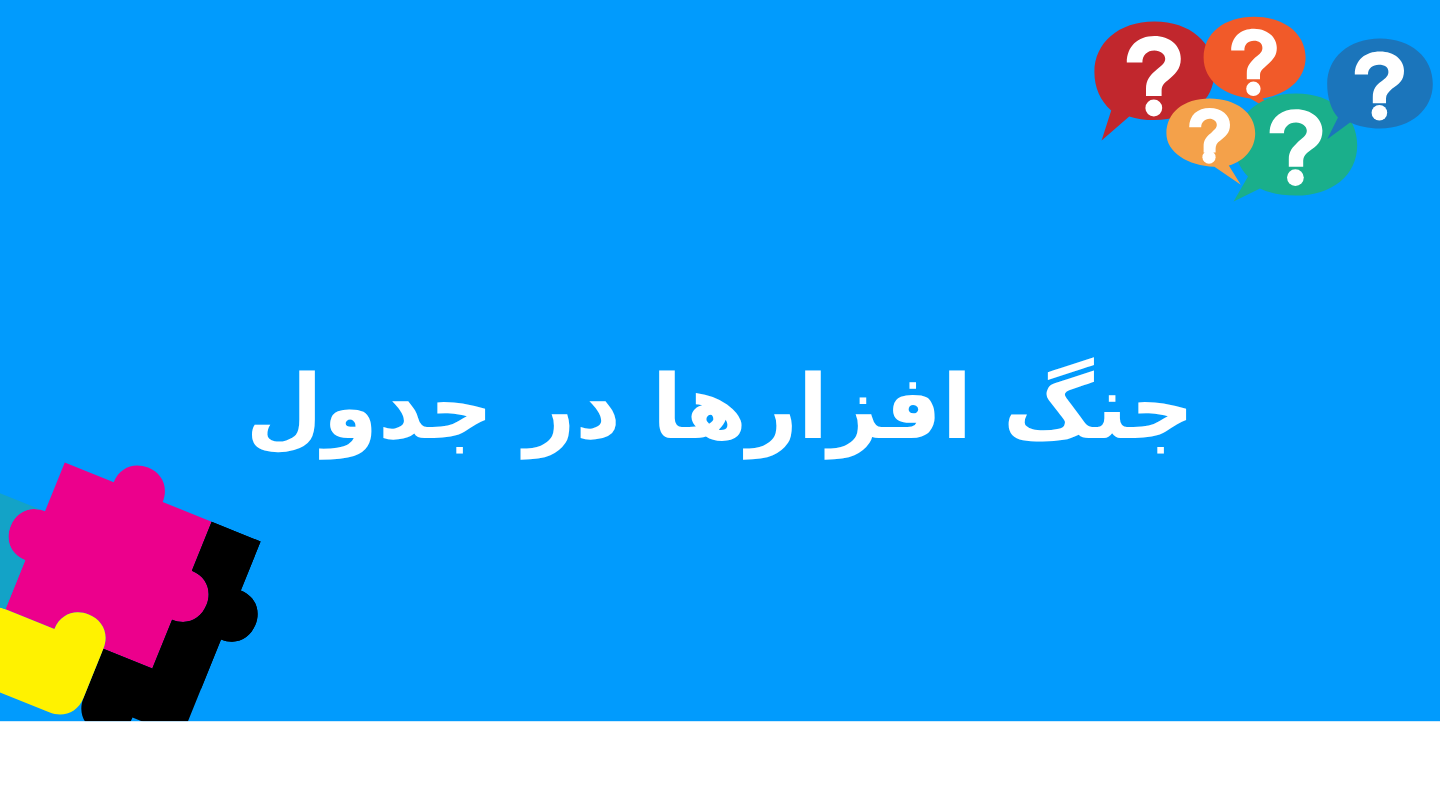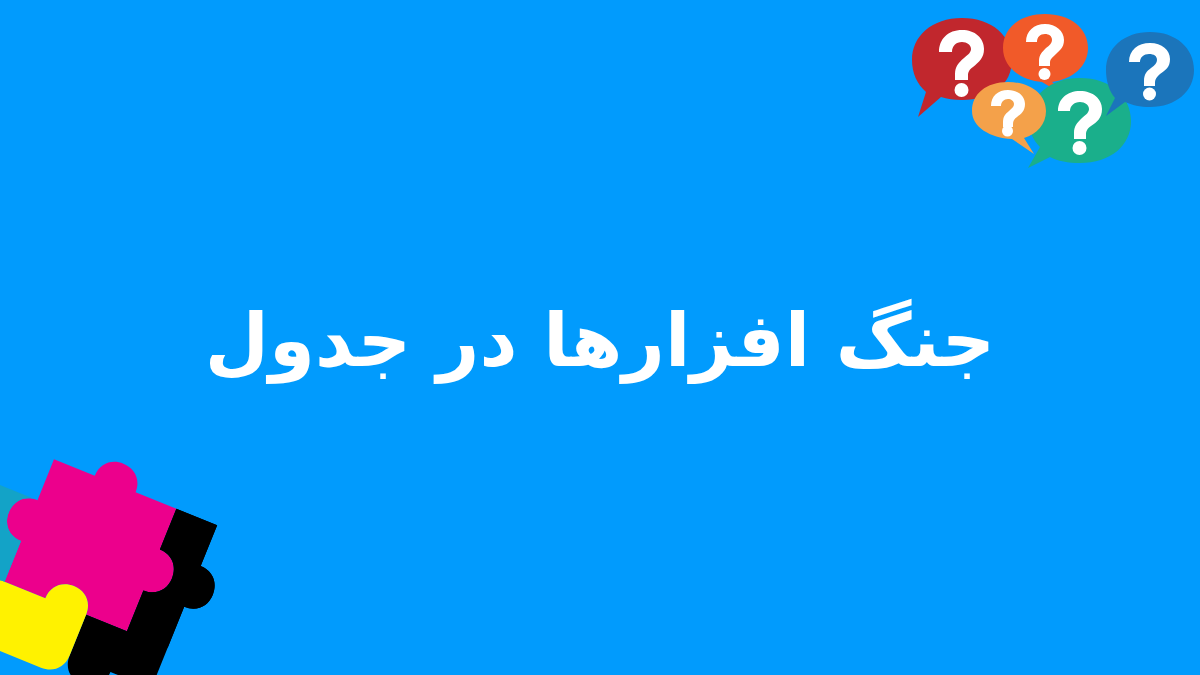--- a/index.html
+++ b/index.html
@@ -10,21 +10,21 @@
   body {
     width: 1200px;
     height: 675px;
     overflow: hidden;
     font-family: "DejaVu Sans", "Liberation Sans", sans-serif;
   }
 
   #slide {
     position: relative;
     width: 1200px;
-    height: 675px;
+    height: 601px;
     background: #019bfd;
     overflow: hidden;
   }
 
   
   #title-block {
     position: absolute;
     left: 0;
     top: 0;
     width: 1200px;

